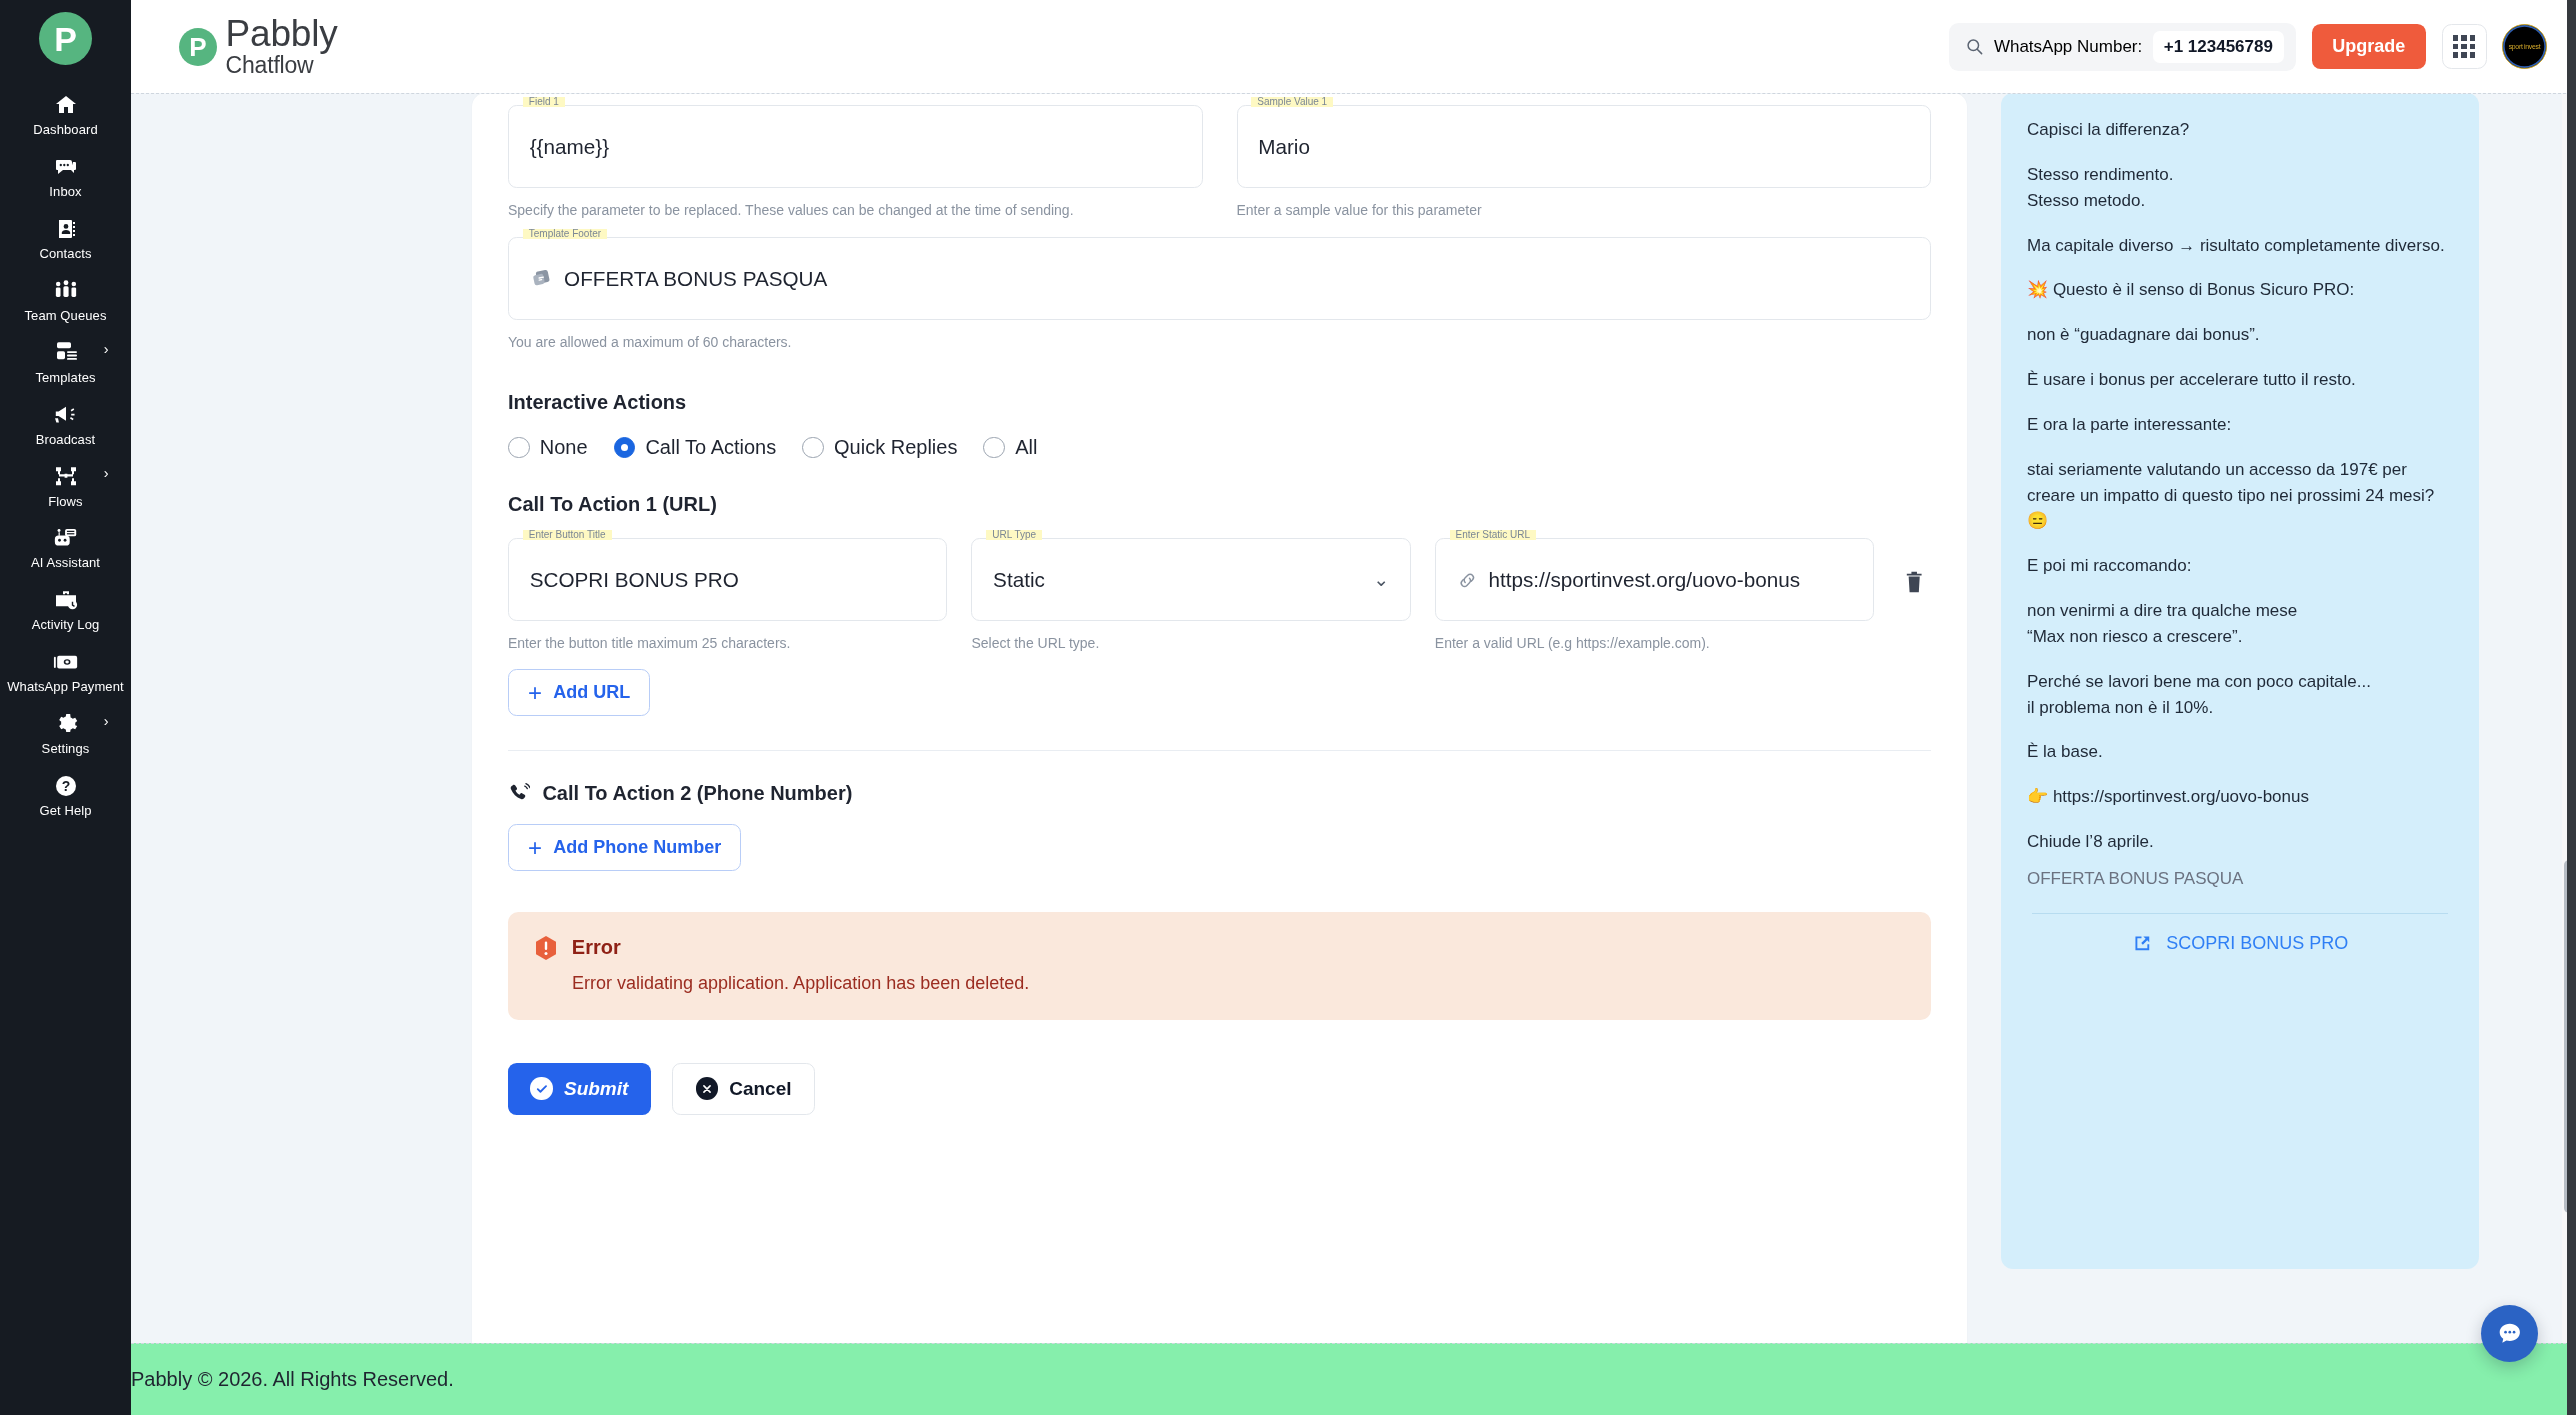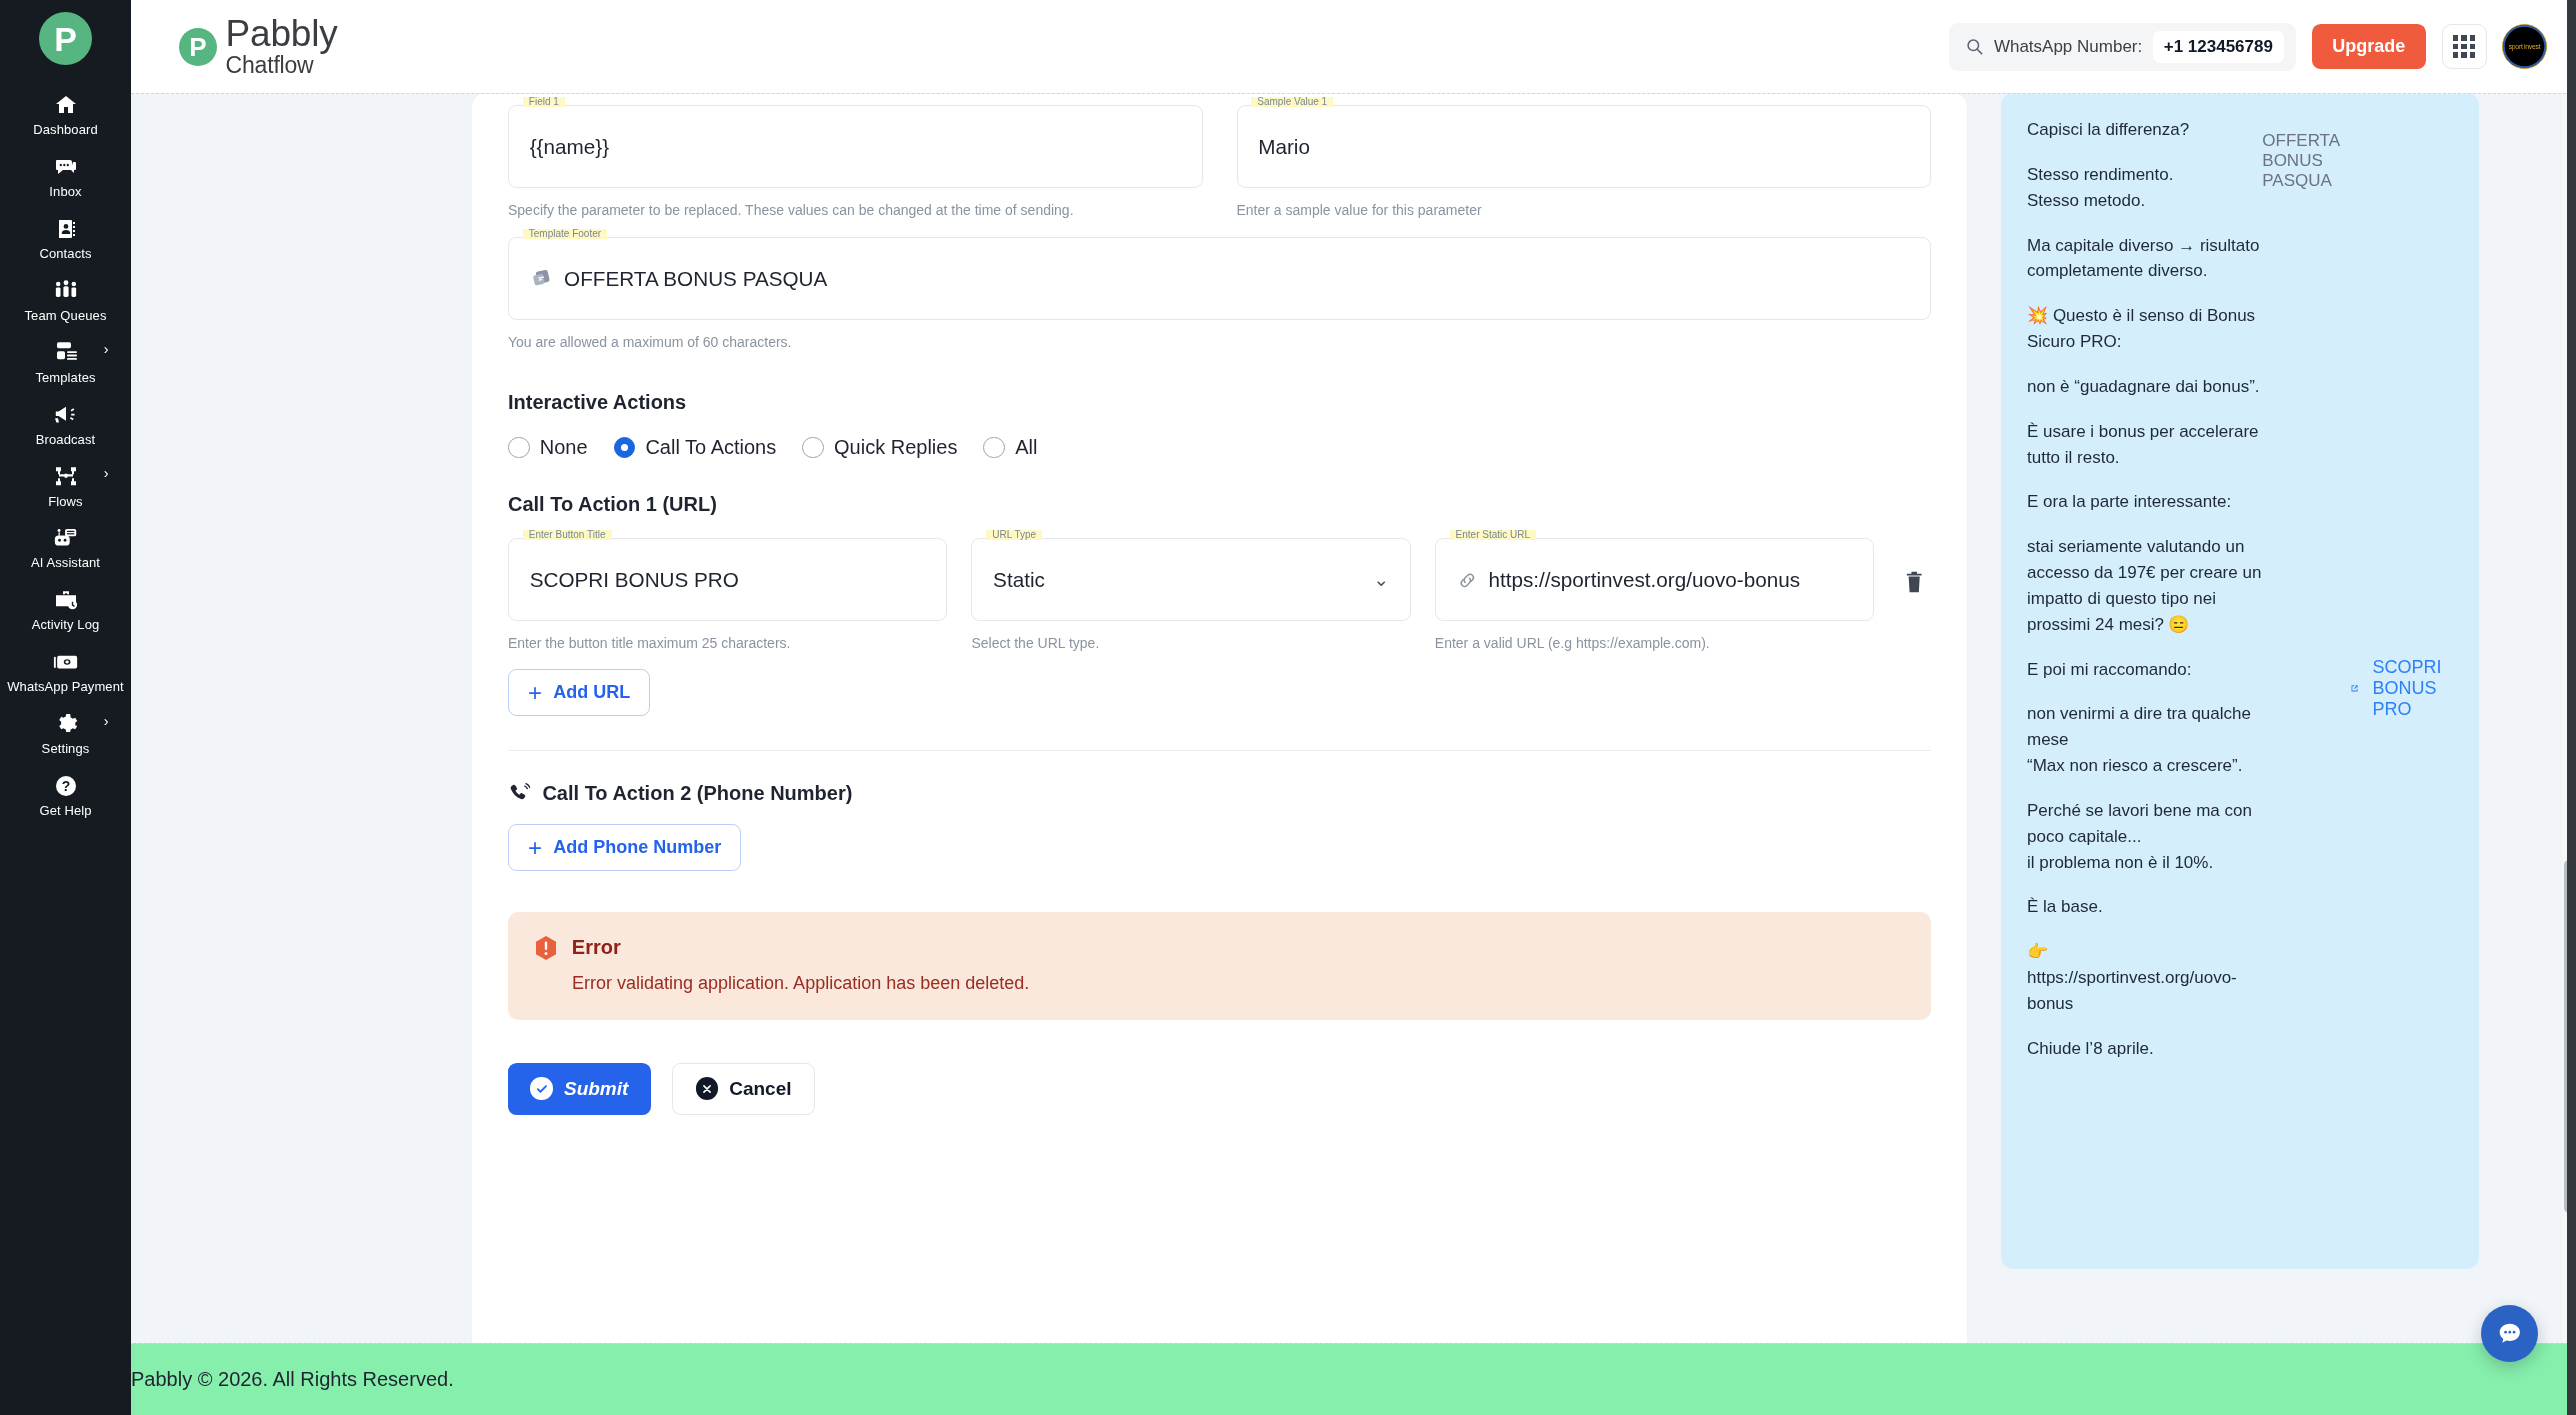--- a/index.html
+++ b/index.html
@@ -74,21 +74,21 @@
 
   .topbar-right {
     margin-left: auto; display: flex; align-items: center; gap: 15.5px;
   }
   .wa-search {
     display: flex; align-items: center; gap: 10.3px;
     background: #f4f5f7; border-radius: 9.5px;
     height: 48px; padding: 0 12px 0 15.5px;
   }
   .wa-search .mag { width: 19px; height: 19px; flex: 0 0 auto; }
-  .wa-label { color: #404040; font-size: 17px; white-space: nowrap; }
+  .wa-label { color: #000000; font-size: 17px; white-space: nowrap; }
   .wa-value {
     background: #ffffff; border-radius: 6.9px;
     padding: 6px 11.2px; font-size: 17px; font-weight: bold; color: #111827;
     white-space: nowrap;
   }
   .upgrade-btn {
     background: #ef5b3c; color: #fff; border: none; border-radius: 8.6px;
     height: 45px; padding: 0 20.7px; font-size: 18px; font-weight: bold;
     cursor: pointer; font-family: inherit; white-space: nowrap;
   }
@@ -219,21 +219,21 @@
   
   .preview-wrap {
     flex: 0 0 478px; width: 478px; padding-top: 0; position: relative;
   }
   .preview-card {
     background: #d4eefb; border-radius: 12px;
     margin-top: -0.9px;
     padding: 24px 26px 19px 26px;
     width: 478px;
     height: 1176px;
-    display: flex; flex-direction: row;
+    display: flex; flex-direction: column;
   }
   .pv-line { font-size: 17px; color: #1f2937; line-height: 1.52; }
   .pv-gap { height: 19px; }
   .pv-footer-txt { font-size: 17px; color: #6b7280; margin-top: 13.8px; }
   .pv-sep { height: 0.9px; background: #b7dcf0; margin: 24px 5.2px 0 5.2px; }
   .pv-btn {
     display: flex; align-items: center; justify-content: center; gap: 13.8px;
     color: #2f7ff5; font-size: 18px; padding: 19px 0 8.6px 0;
     cursor: pointer;
   }

